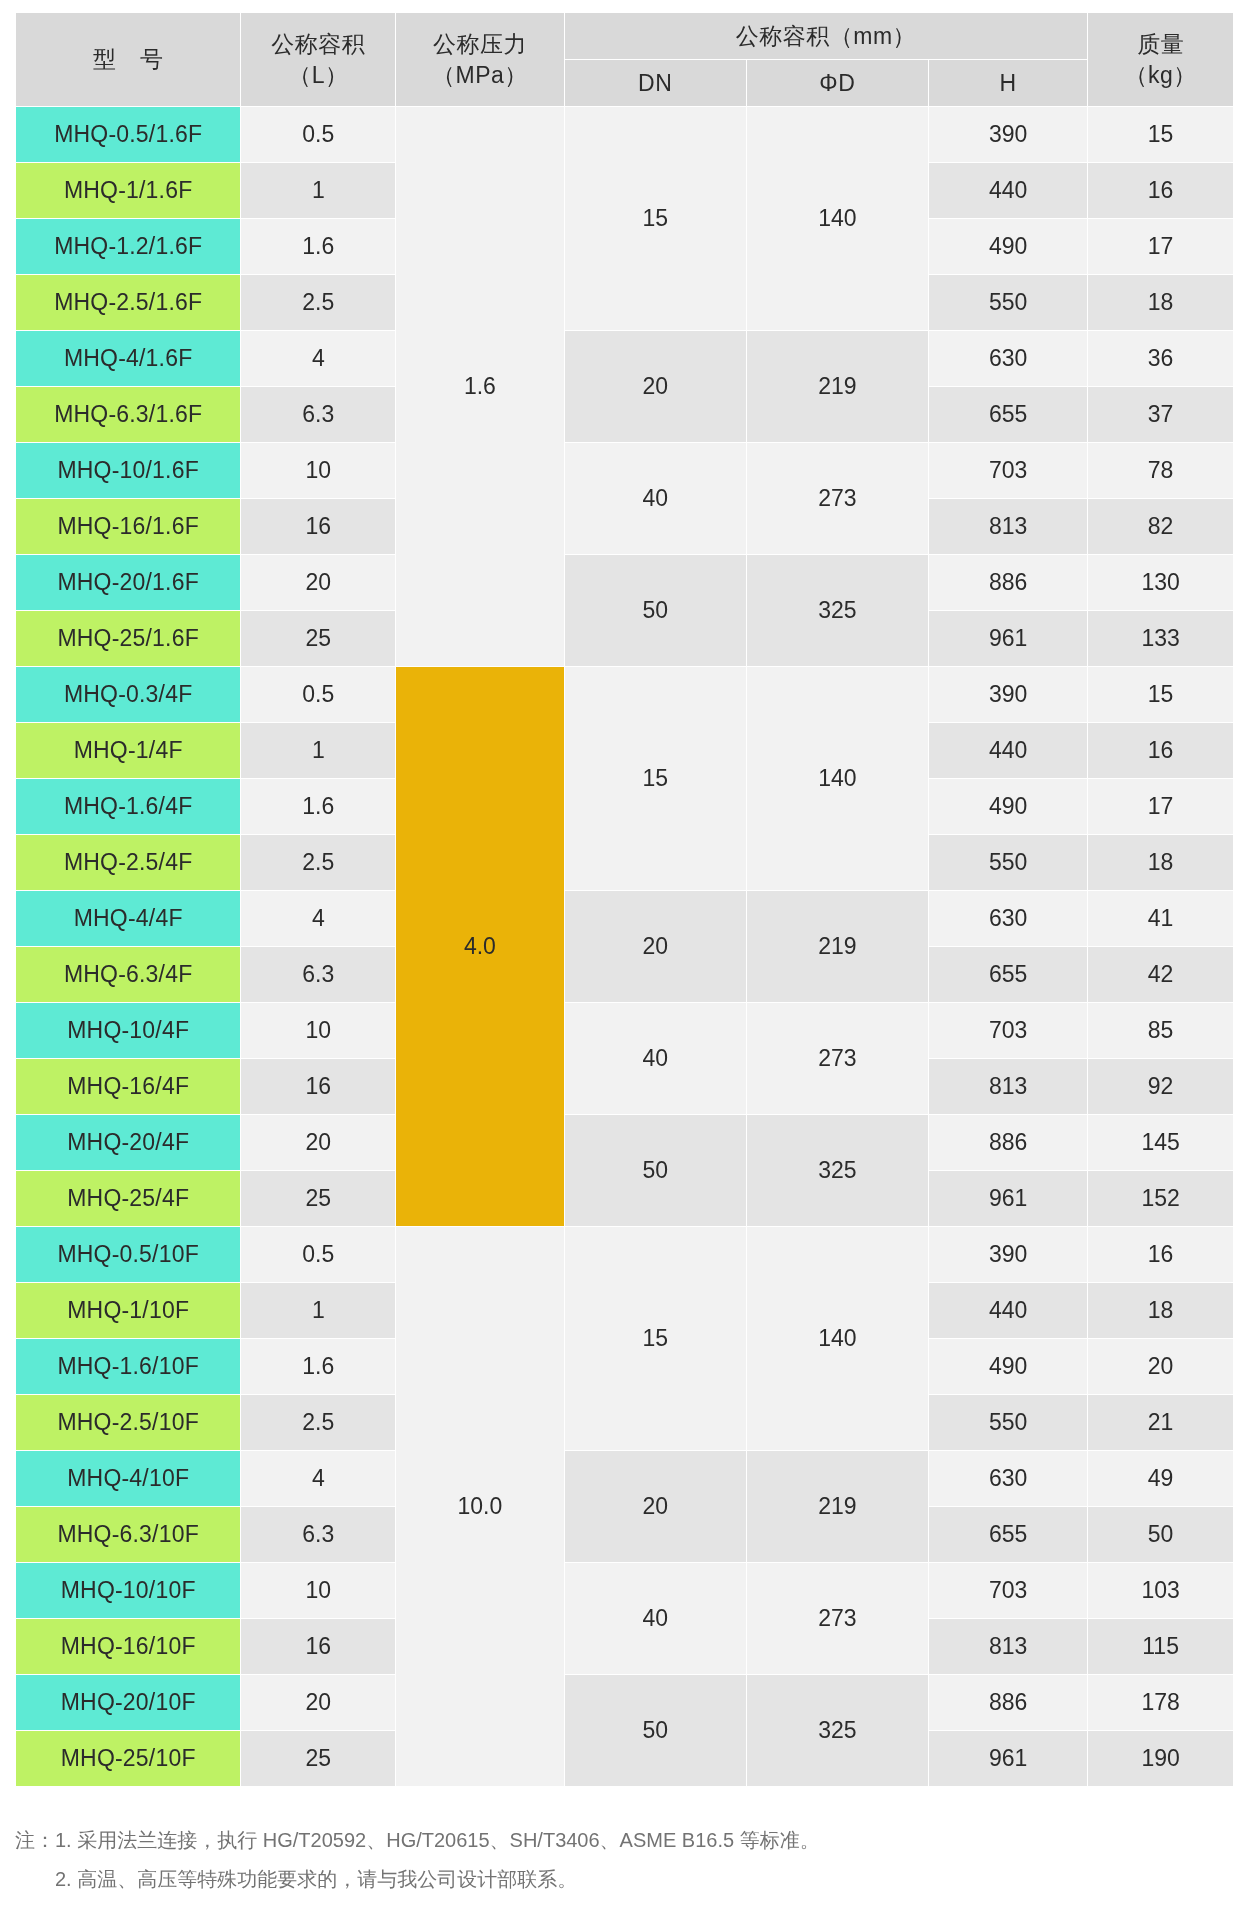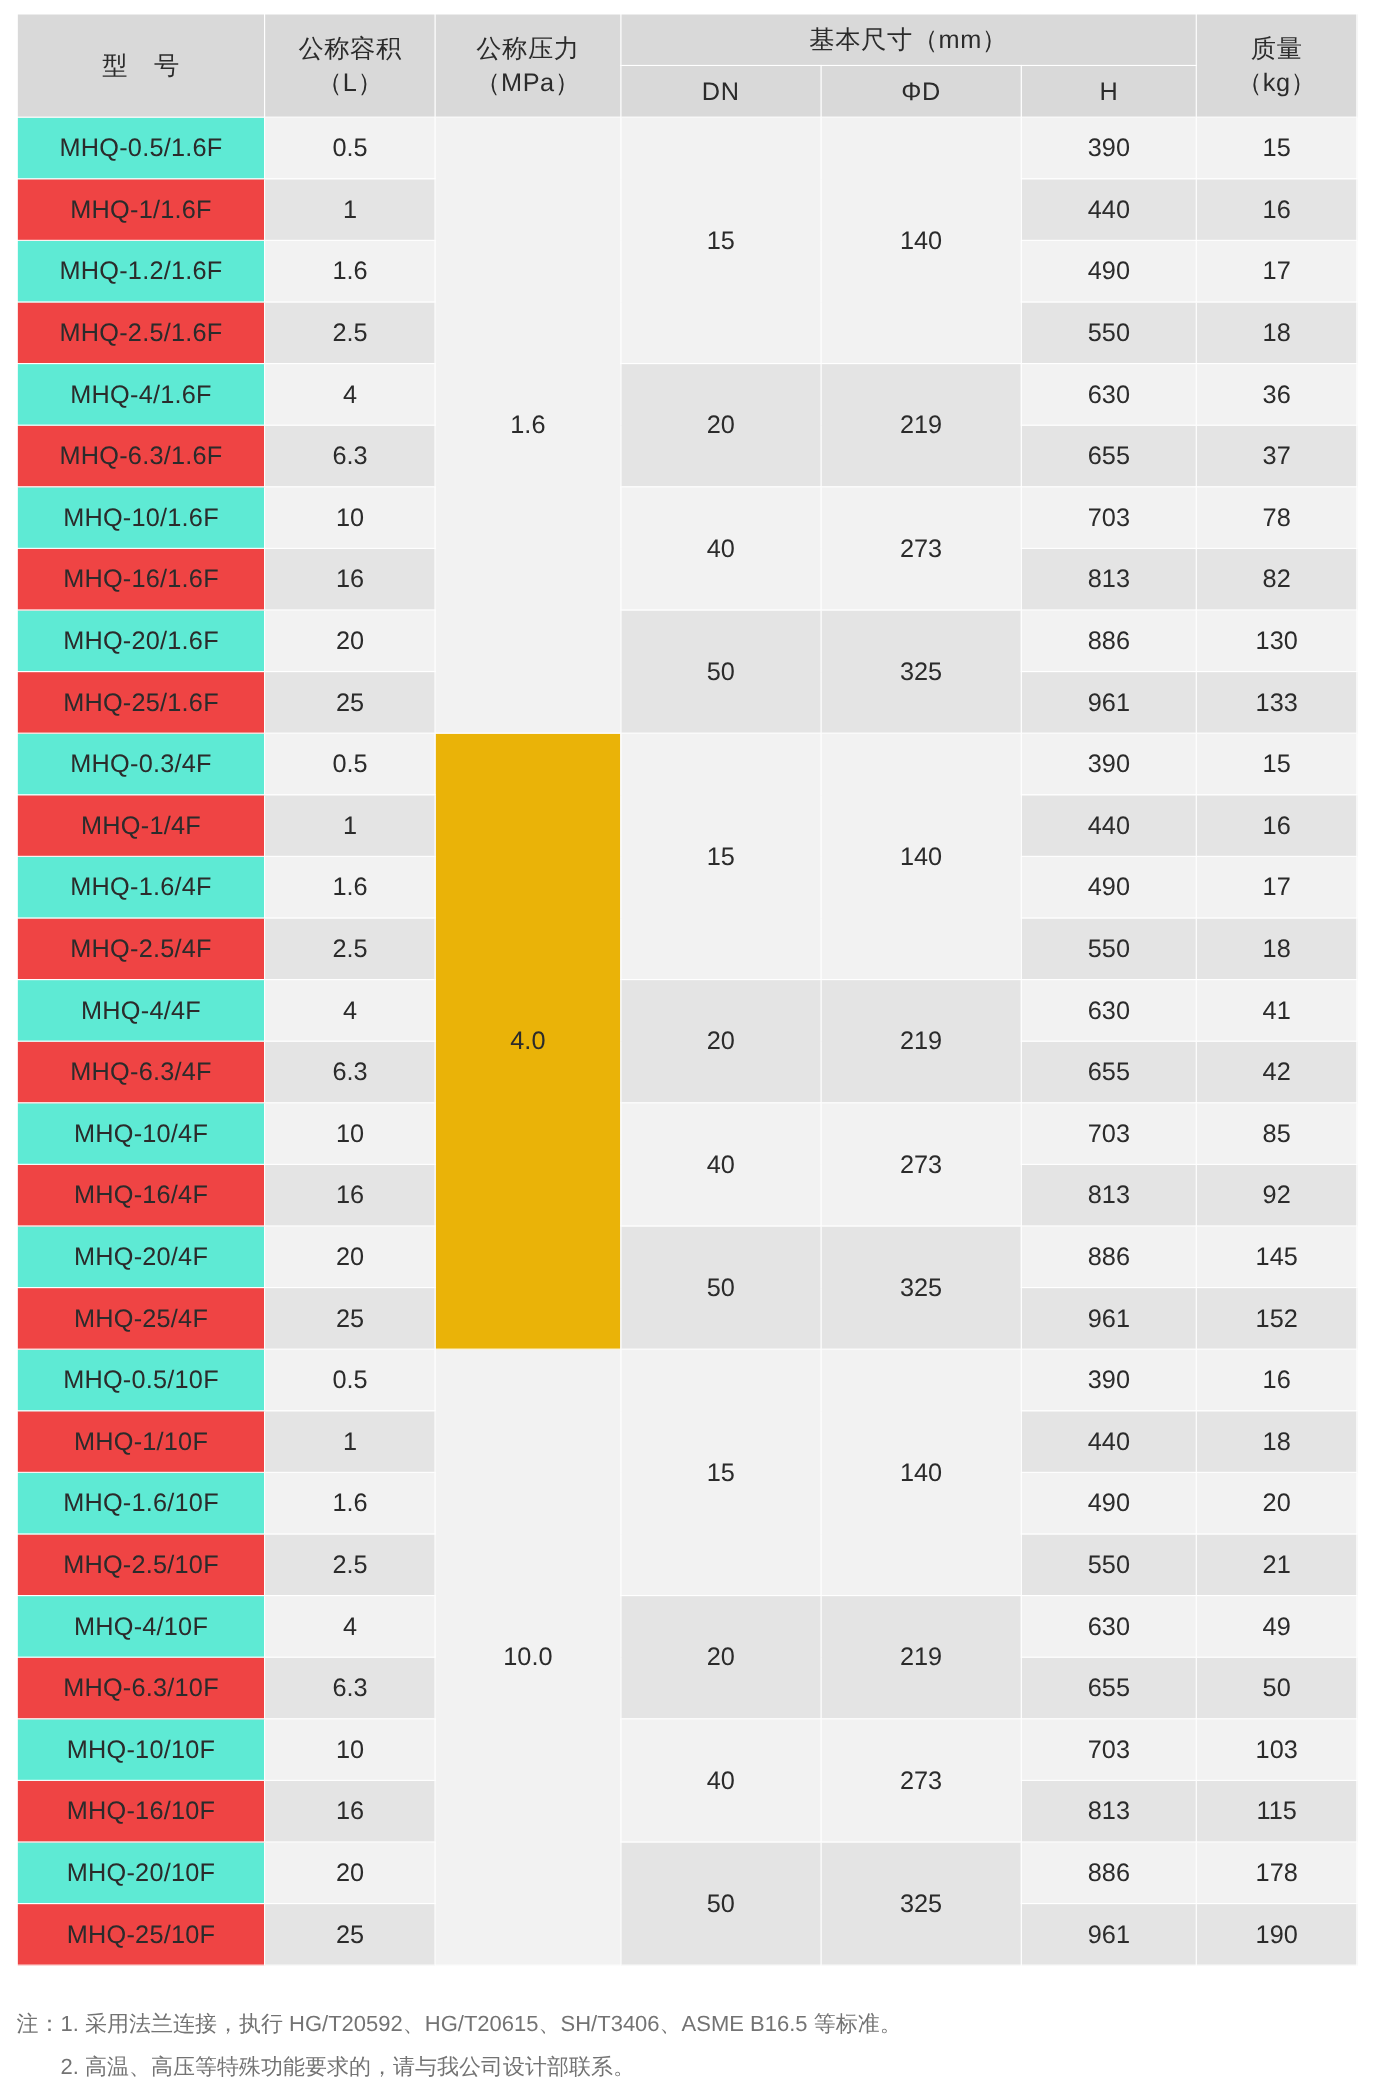--- a/index.html
+++ b/index.html
@@ -53,21 +53,21 @@
   td.dk { background: #e4e4e4; }
   td.span-lt { background: #f2f2f2; }
   td.span-dk { background: #eab308; }
   td.model {
     background: #5eead4;
     font-size: 23px;
     padding-left: 14px;
     text-align: left;
     letter-spacing: 0.2px;
   }
-  td.model.dk { background: #ef4444; }
+  td.model.dk { background: #bef264; }
   .col-model { width: 198px; }
   .col-vol   { width: 136px; }
   .col-pres  { width: 148px; }
   .col-dn    { width: 160px; }
   .col-phid  { width: 160px; }
   .col-h     { width: 140px; }
   .col-mass  { width: 128px; }
 
   .notes {
     margin: 34px 15px 0 15px;
@@ -99,21 +99,21 @@
       <tr>
         <th class="tall" rowspan="2">型　号</th>
         <th class="tall" rowspan="2">
           <span>公称容积</span>
           <span class="hdr-line2">（L）</span>
         </th>
         <th class="tall" rowspan="2">
           <span>公称压力</span>
           <span class="hdr-line2">（MPa）</span>
         </th>
-        <th class="grp" colspan="3">基本尺寸（mm）</th>
+        <th class="grp" colspan="3">公称容积（mm）</th>
         <th class="tall" rowspan="2">
           <span>质量</span>
           <span class="hdr-line2">（kg）</span>
         </th>
       </tr>
       <tr>
         <th class="sub">DN</th>
         <th class="sub">ΦD</th>
         <th class="sub">H</th>
       </tr>

